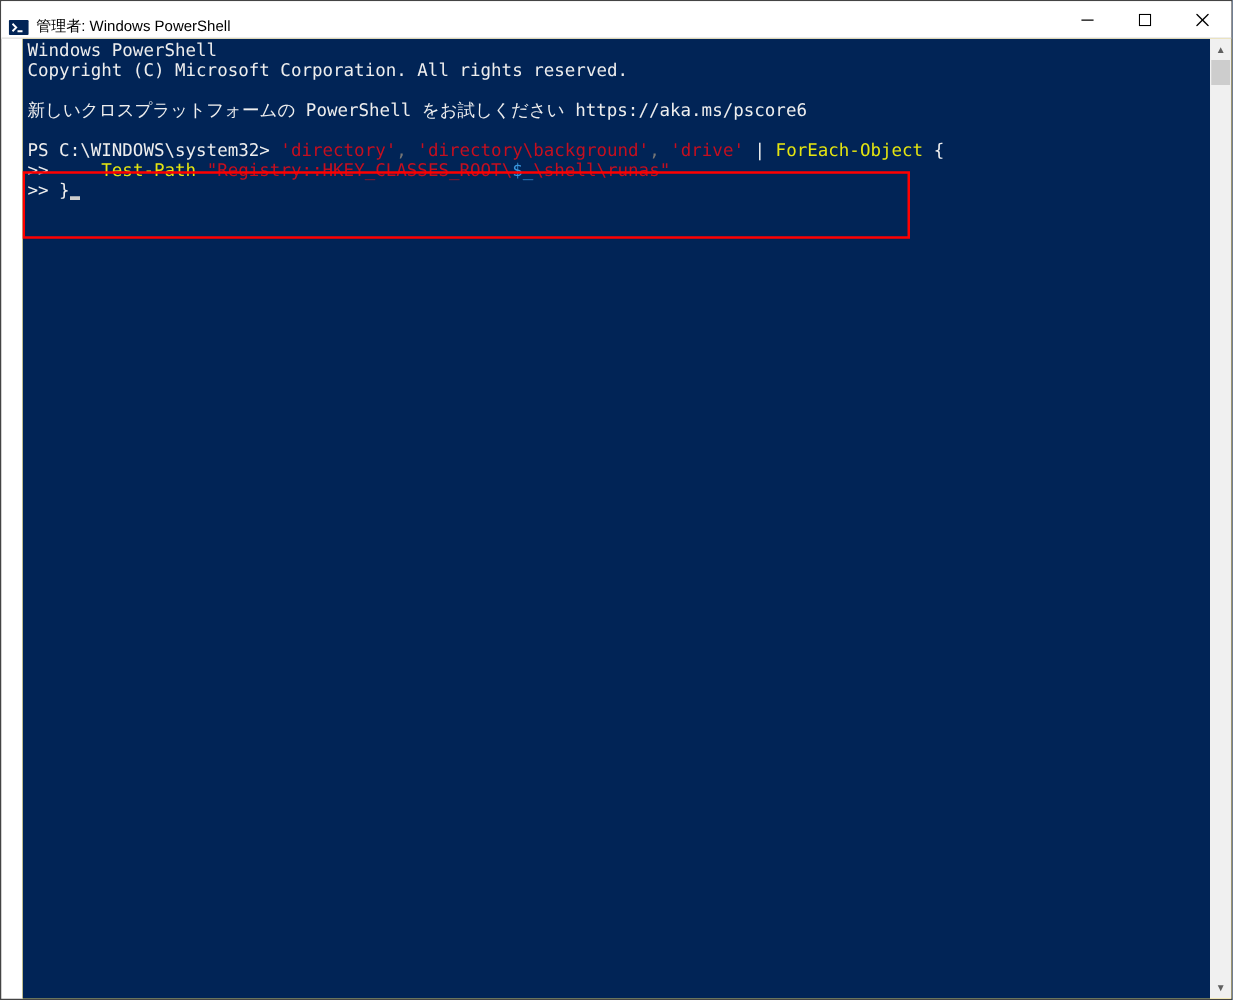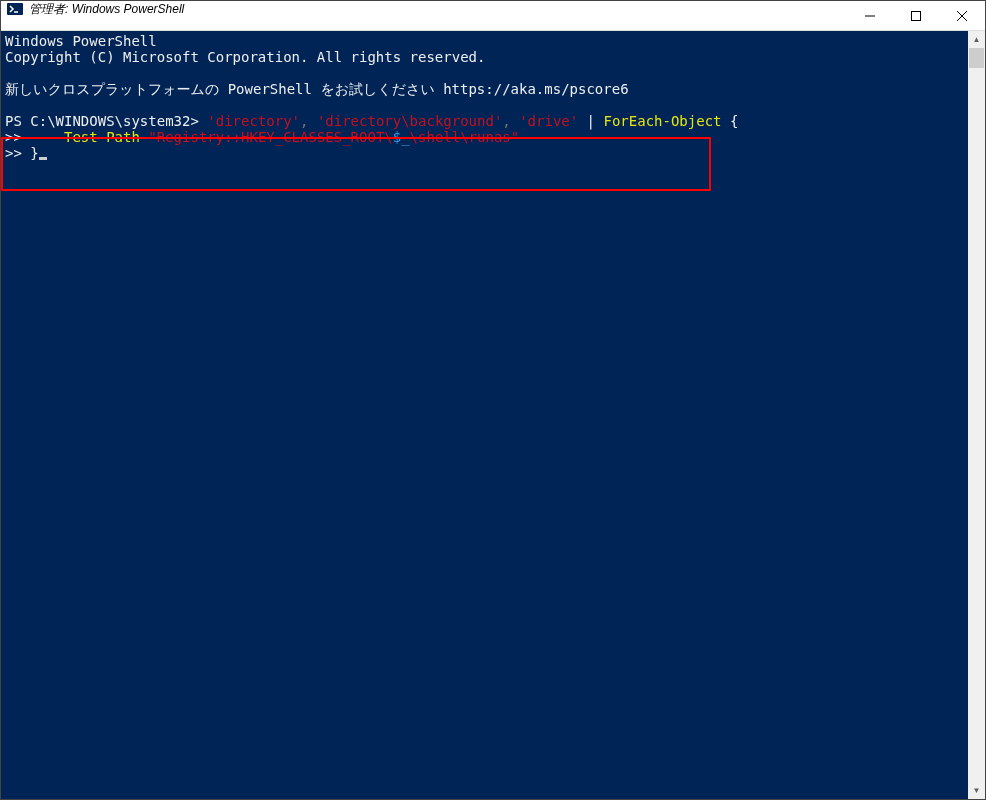--- a/index.html
+++ b/index.html
@@ -18,24 +18,23 @@
       width: 100%;
       height: 100%;
       display: flex;
       flex-direction: column;
       border: 1px solid #444;
     }
     .titlebar {
       height: 30px;
       background: #ffffff;
       display: flex;
-      align-items: flex-start;
+      align-items: flex-end;
       padding-left: 6px;
       border-bottom: 1px solid #ddd;
-      font-style: italic;
     }
     .titlebar-icon {
       width: 16px;
       height: 16px;
       margin-right: 6px;
       display: flex;
       align-items: center;
       justify-content: center;
     }
     .titlebar-icon svg {
@@ -58,20 +57,21 @@
       align-items: center;
       justify-content: center;
       color: #333;
       font-size: 10px;
     }
     .terminal-container {
       flex: 1;
       display: flex;
       background: #fde047;
       overflow: hidden;
+      margin-left: 17px;
     }
     .terminal {
       flex: 1;
       background: #012456;
       color: #cccccc;
       font-family: Consolas, "MS Gothic", monospace;
       font-size: 14px;
       line-height: 16px;
       padding: 2px 4px;
       white-space: pre;

